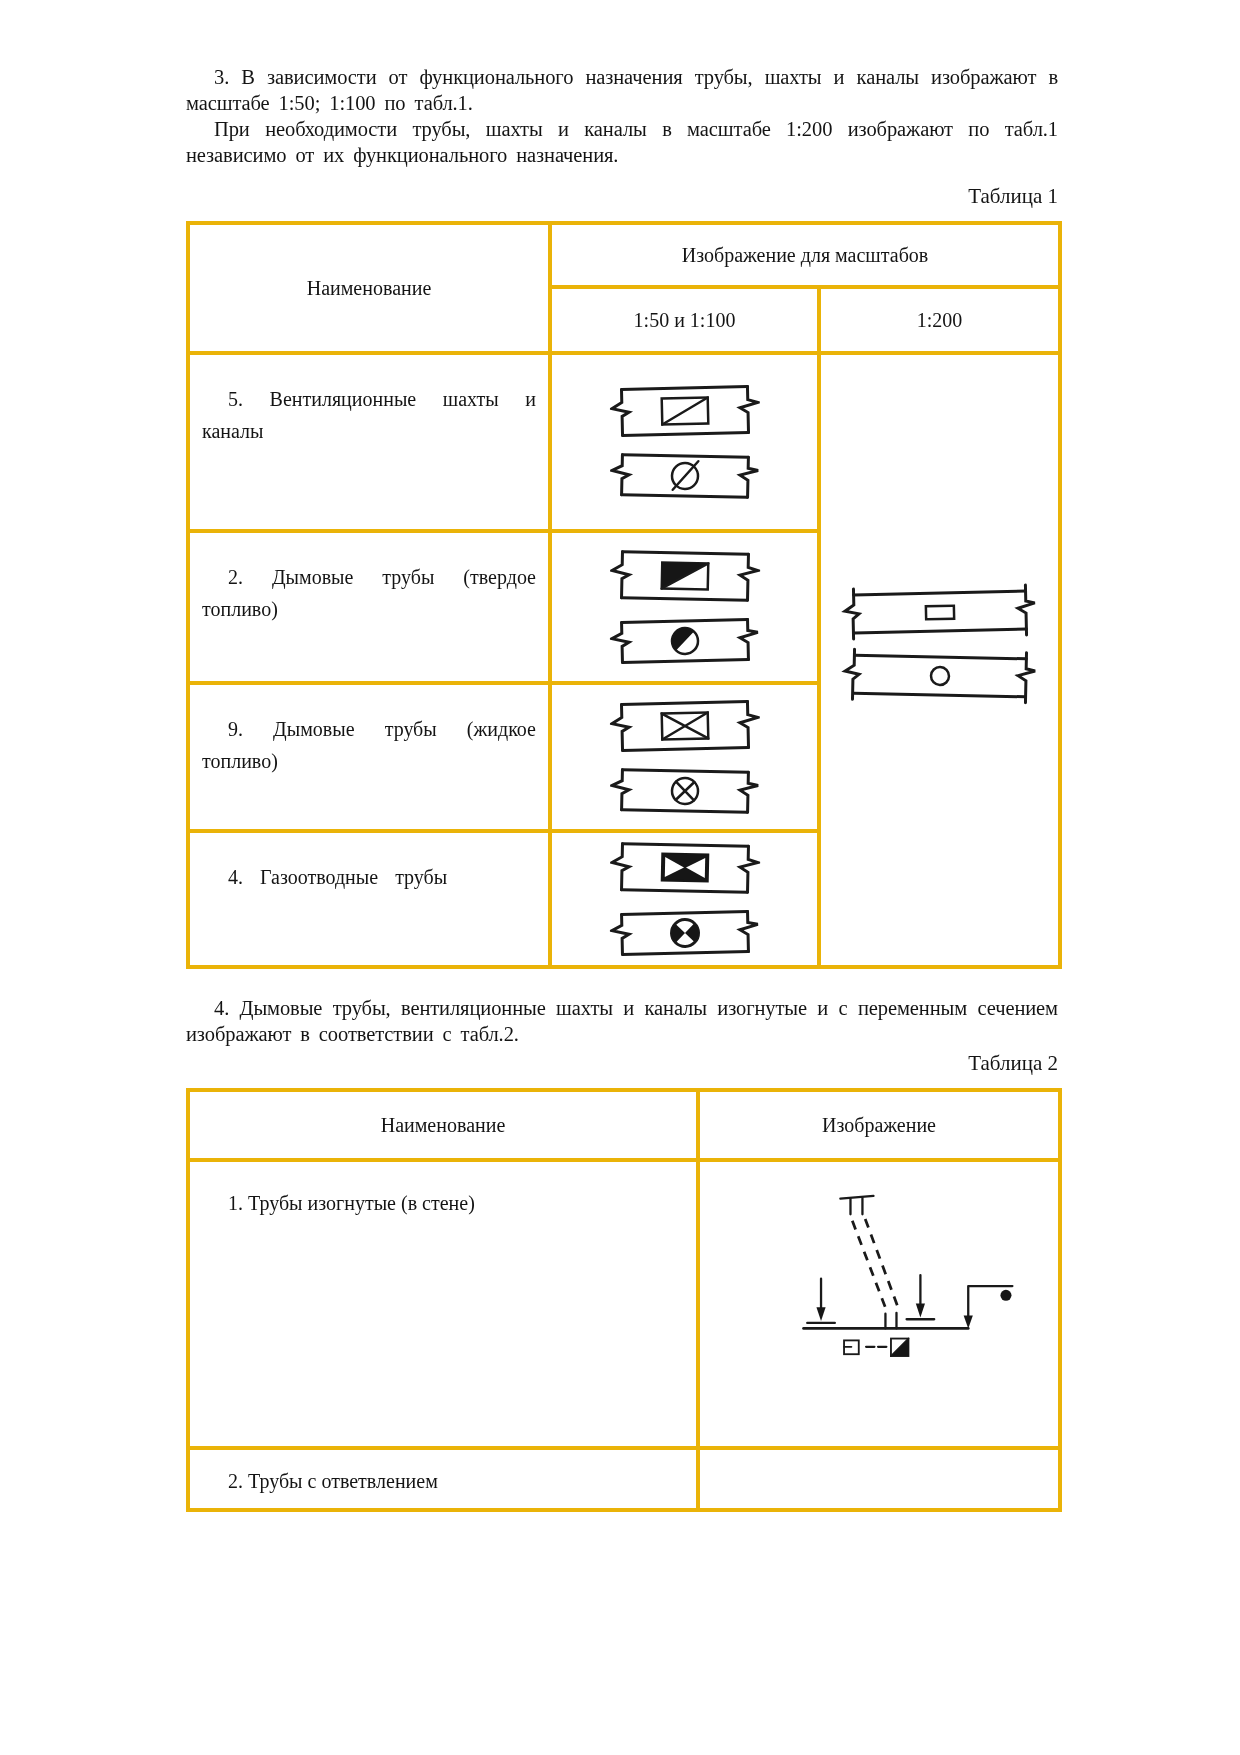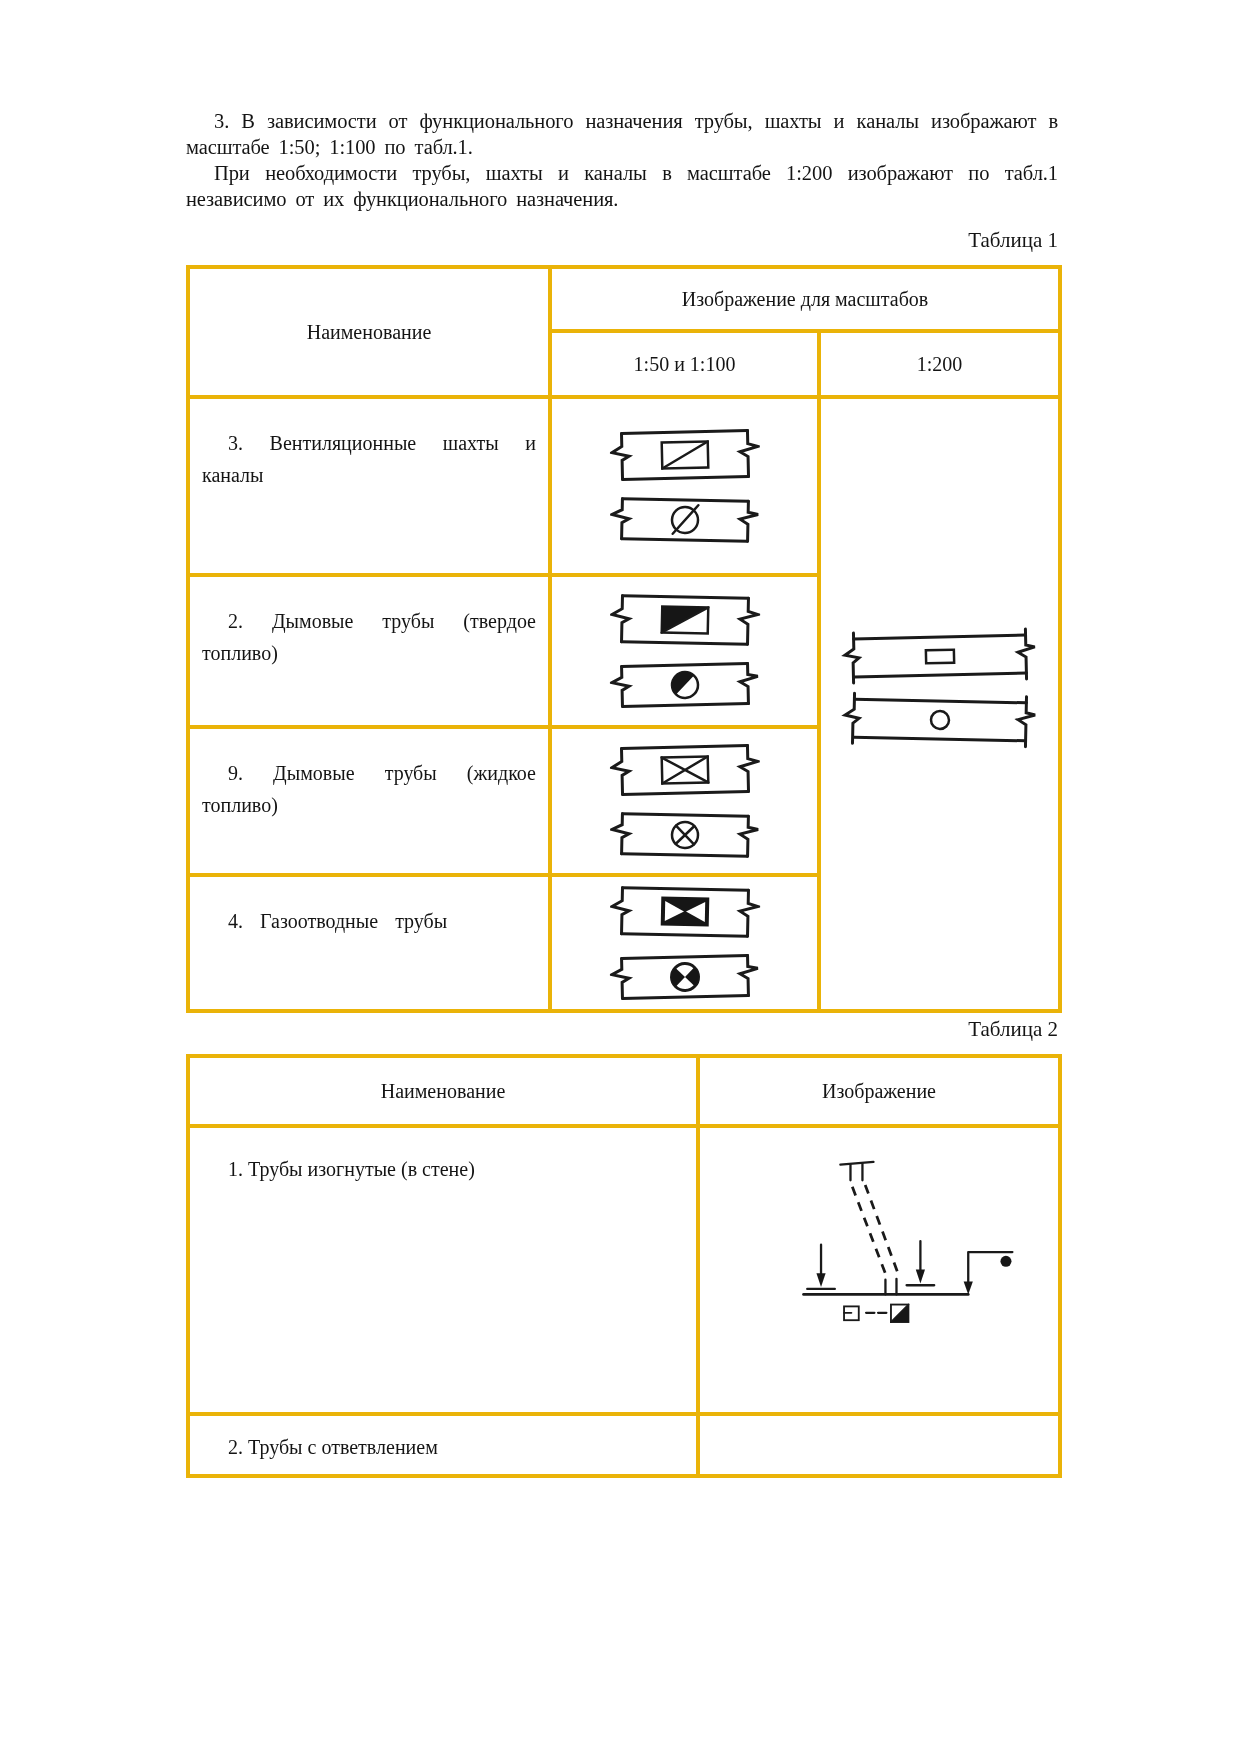--- a/index.html
+++ b/index.html
@@ -2,21 +2,21 @@
 <html><head>
 <meta charset="utf-8">
 <style>
   * { margin:0; padding:0; box-sizing:border-box; }
   html,body { background:#e8e8e8; }
   .page {
     width:1240px; height:1755px; background:#ffffff; position:relative;
     font-family:"Liberation Serif","DejaVu Serif",serif;
     color:#141414; margin:0 auto; overflow:hidden;
   }
-  .content { padding-top:108px; margin-left:186px; width:872px; }
+  .content { padding-top:64px; margin-left:186px; width:872px; }
 
   .para {
     font-size:20.5px; line-height:26px; text-align:justify;
     text-indent:28px; word-spacing:4px; letter-spacing:-0.1px;
   }
   .caption { font-size:21px; text-align:right; }
   .cap1 { margin:16px 0 12px; }
   .cap2 { margin:4px 0 12px; }
   .p4 { margin-top:26px; }
 
@@ -97,21 +97,21 @@
       <tr style="height:64px">
         <td class="hdr" rowspan="2">Наименование</td>
         <td class="hdr" colspan="2">Изображение для масштабов</td>
       </tr>
       <tr style="height:66px">
         <td class="hdr">1:50 и 1:100</td>
         <td class="hdr">1:200</td>
       </tr>
 
       <tr style="height:178px">
-        <td class="lbl">3. Вентиляционные шахты и каналы</td>
+        <td class="lbl">5. Вентиляционные шахты и каналы</td>
         <td class="symcell">
           <div class="symstack">
             <svg class="tl" width="150" height="58" viewBox="0 0 150 58">
               <use href="#boxA"></use>
               <rect class="st2" x="52" y="16" width="46" height="26"></rect>
               <path class="st2" d="M52 42 L98 16"></path>
             </svg>
             <svg class="tr" width="150" height="52" viewBox="0 0 150 52">
               <use href="#boxB"></use>
               <circle class="st2" cx="75" cy="26" r="13"></circle>
@@ -185,20 +185,21 @@
               <circle class="st" cx="75" cy="26" r="13.5"></circle>
               <path class="fl" d="M75 26 L65.5 16.5 A13.4 13.4 0 0 0 65.5 35.5 Z"></path>
               <path class="fl" d="M75 26 L84.5 16.5 A13.4 13.4 0 0 1 84.5 35.5 Z"></path>
             </svg>
           </div>
         </td>
       </tr>
       </tbody>
     </table>
 
+    <p class="para p4">4. Дымовые трубы, вентиляционные шахты и каналы изогнутые и с переменным сечением изображают в соответствии с табл.2.</p>
 
     <div class="caption cap2">Таблица 2</div>
 
     <table class="t2" style="margin-bottom:40px">
       <colgroup>
           <col style="width:510px">
           <col style="width:362px">
         </colgroup>
       <tbody>
       <tr style="height:70px">

